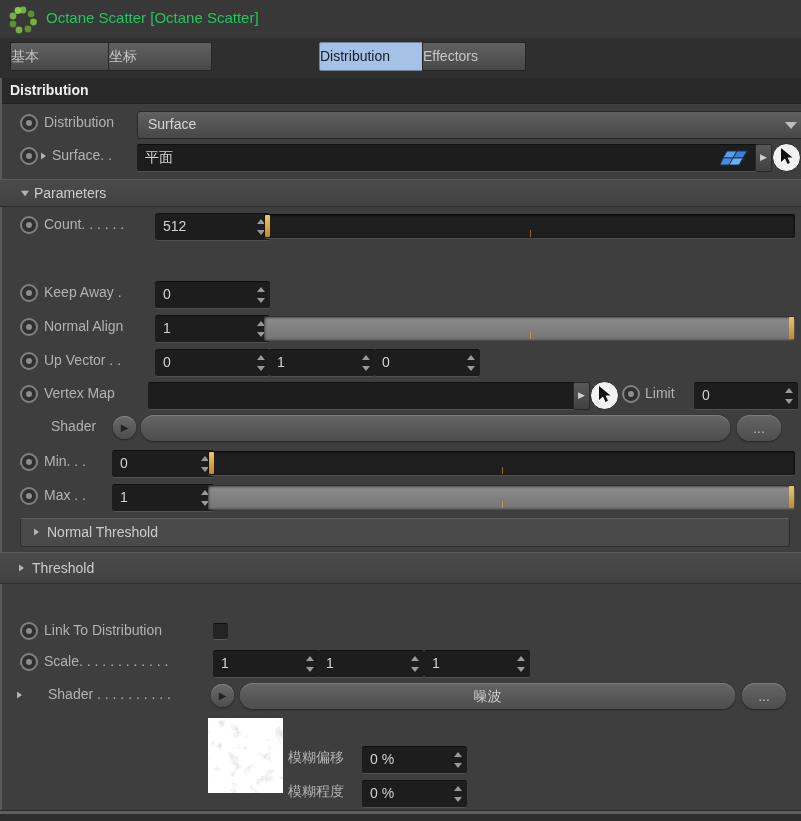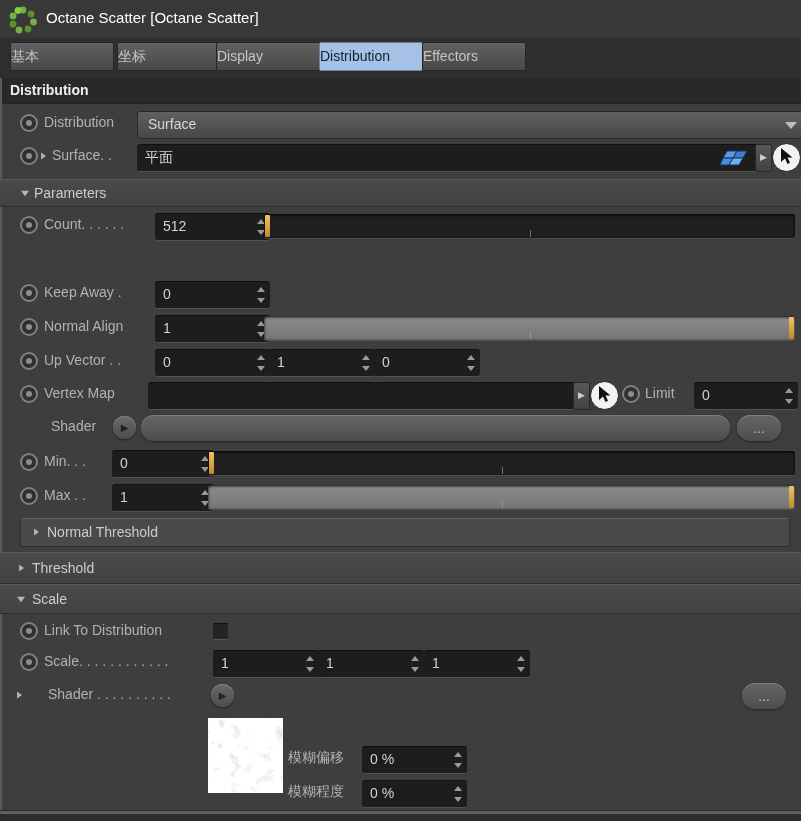--- a/index.html
+++ b/index.html
@@ -1,21 +1,21 @@
 <!DOCTYPE html>
 <html><head>
 <meta charset="utf-8">
 <style>
   html,body{margin:0;padding:0;background:#2a2a2a;}
   #app{position:relative;width:801px;height:821px;background:#3e3e3e;overflow:hidden;
        font-family:"Liberation Sans","DejaVu Sans",sans-serif;color:#c4c4c4;font-size:14px;}
   .abs{position:absolute;box-sizing:border-box;}
   
   #titlebar{left:0;top:0;width:801px;height:38px;background:#383838;}
-  #titletxt{left:46px;top:9px;color:#ffffff;font-size:15px;}
+  #titletxt{left:46px;top:9px;color:#22c55e;font-size:15px;}
   #tabstrip{left:0;top:38px;width:801px;height:40px;background:#2f2f2f;}
   .tab{top:4px;height:29px;background:linear-gradient(#616161,#484848);border:1px solid #262626;
        color:#c6c6c6;text-align:left;line-height:27px;border-radius:2px;}
   .tab.active{background:#a6c1e6;color:#141e2c;border-color:#70819c;}
   
   #secbar{left:0;top:78px;width:801px;height:26px;background:#292929;border-bottom:1px solid #222;}
   #sectxt{left:10px;top:4px;font-weight:bold;color:#efefef;}
   
   .row{position:absolute;left:0;width:801px;height:28px;}
   .lbl{position:absolute;top:4px;color:#b2b2b2;white-space:nowrap;}
@@ -80,22 +80,21 @@
         <circle cx="5" cy="11" r="3.4"></circle>
           <circle cx="10" cy="5.5" r="3.4" fill="#88c94f"></circle>
       </g>
       <circle cx="15" cy="15" r="4.5" fill="#383838"></circle>
     </svg>
     <span class="abs" id="titletxt">Octane Scatter [Octane Scatter]</span>
   </div>
 
   <div class="abs" id="tabstrip">
     <div class="abs tab" style="left:10px;width:104px">基本</div>
-    <div class="abs tab" style="left:117px;width:104px">坐标</div>
-    <div class="abs tab" style="left:216px;width:104px">Display</div>
+    <div class="abs tab" style="left:108px;width:104px">坐标</div>
     <div class="abs tab active" style="left:319px;width:104px">Distribution</div>
     <div class="abs tab" style="left:422px;width:104px">Effectors</div>
   </div>
 
   <div class="abs" id="secbar">
     <span class="abs" id="sectxt">Distribution</span>
   </div>
 
   <div class="abs" id="leftline"></div>
 
@@ -294,24 +293,20 @@
   <div class="subbar" style="left:20px;top:518px;width:768px;height:27px">
     <span class="tri-r" style="position:absolute;left:12px;top:8px;transform:scale(.7)"></span>
     <span class="hdrtxt" style="left:26px">Normal Threshold</span>
   </div>
 
   <div class="hdrbar" style="top:552px;height:30px">
     <span class="tri-r" style="position:absolute;left:18px;top:10px;transform:scale(.7)"></span>
     <span class="hdrtxt" style="left:32px;top:7px">Threshold</span>
   </div>
 
-  <div class="hdrbar" style="top:584px;height:28px">
-    <span class="tri-d" style="position:absolute;left:16px;top:11px;transform:scale(.8)"></span>
-    <span class="hdrtxt" style="left:32px;top:6px">Scale</span>
-  </div>
 
   <div class="row" style="top:618px">
     <span class="radio" style="left:20px">
         <i></i>
       </span>
     <span class="lbl" style="left:44px">Link To Distribution</span>
     <span class="checkbox" style="left:213px"></span>
   </div>
 
   <div class="row" style="top:649px">
@@ -339,20 +334,23 @@
           <b class="up"></b>
           <b class="dn"></b>
         </span>
     </div>
   </div>
 
   <div class="row" style="top:682px">
     <span class="tri-r" style="position:absolute;left:16px;top:8px;transform:scale(.7)"></span>
     <span class="lbl" style="left:48px">Shader . . . . . . . . . .</span>
     <div class="roundbtn" style="left:211px">▶</div>
+    <div class="pill" style="left:240px;width:495px">
+      <span>噪波</span>
+    </div>
     <div class="pill" style="left:742px;width:44px;color:#bdbdbd">...</div>
   </div>
 
   <svg class="abs" style="left:208px;top:718px" width="75" height="75">
     <filter id="noisefx">
       <feTurbulence type="fractalNoise" baseFrequency="0.09" numOctaves="5" seed="11"></feTurbulence>
       <feColorMatrix type="matrix" values="0.55 0.55 0.55 0 0.25  0.55 0.55 0.55 0 0.25  0.55 0.55 0.55 0 0.25  0 0 0 0 1"></feColorMatrix>
     </filter>
     <rect width="75" height="75" filter="url(#noisefx)"></rect>
   </svg>

